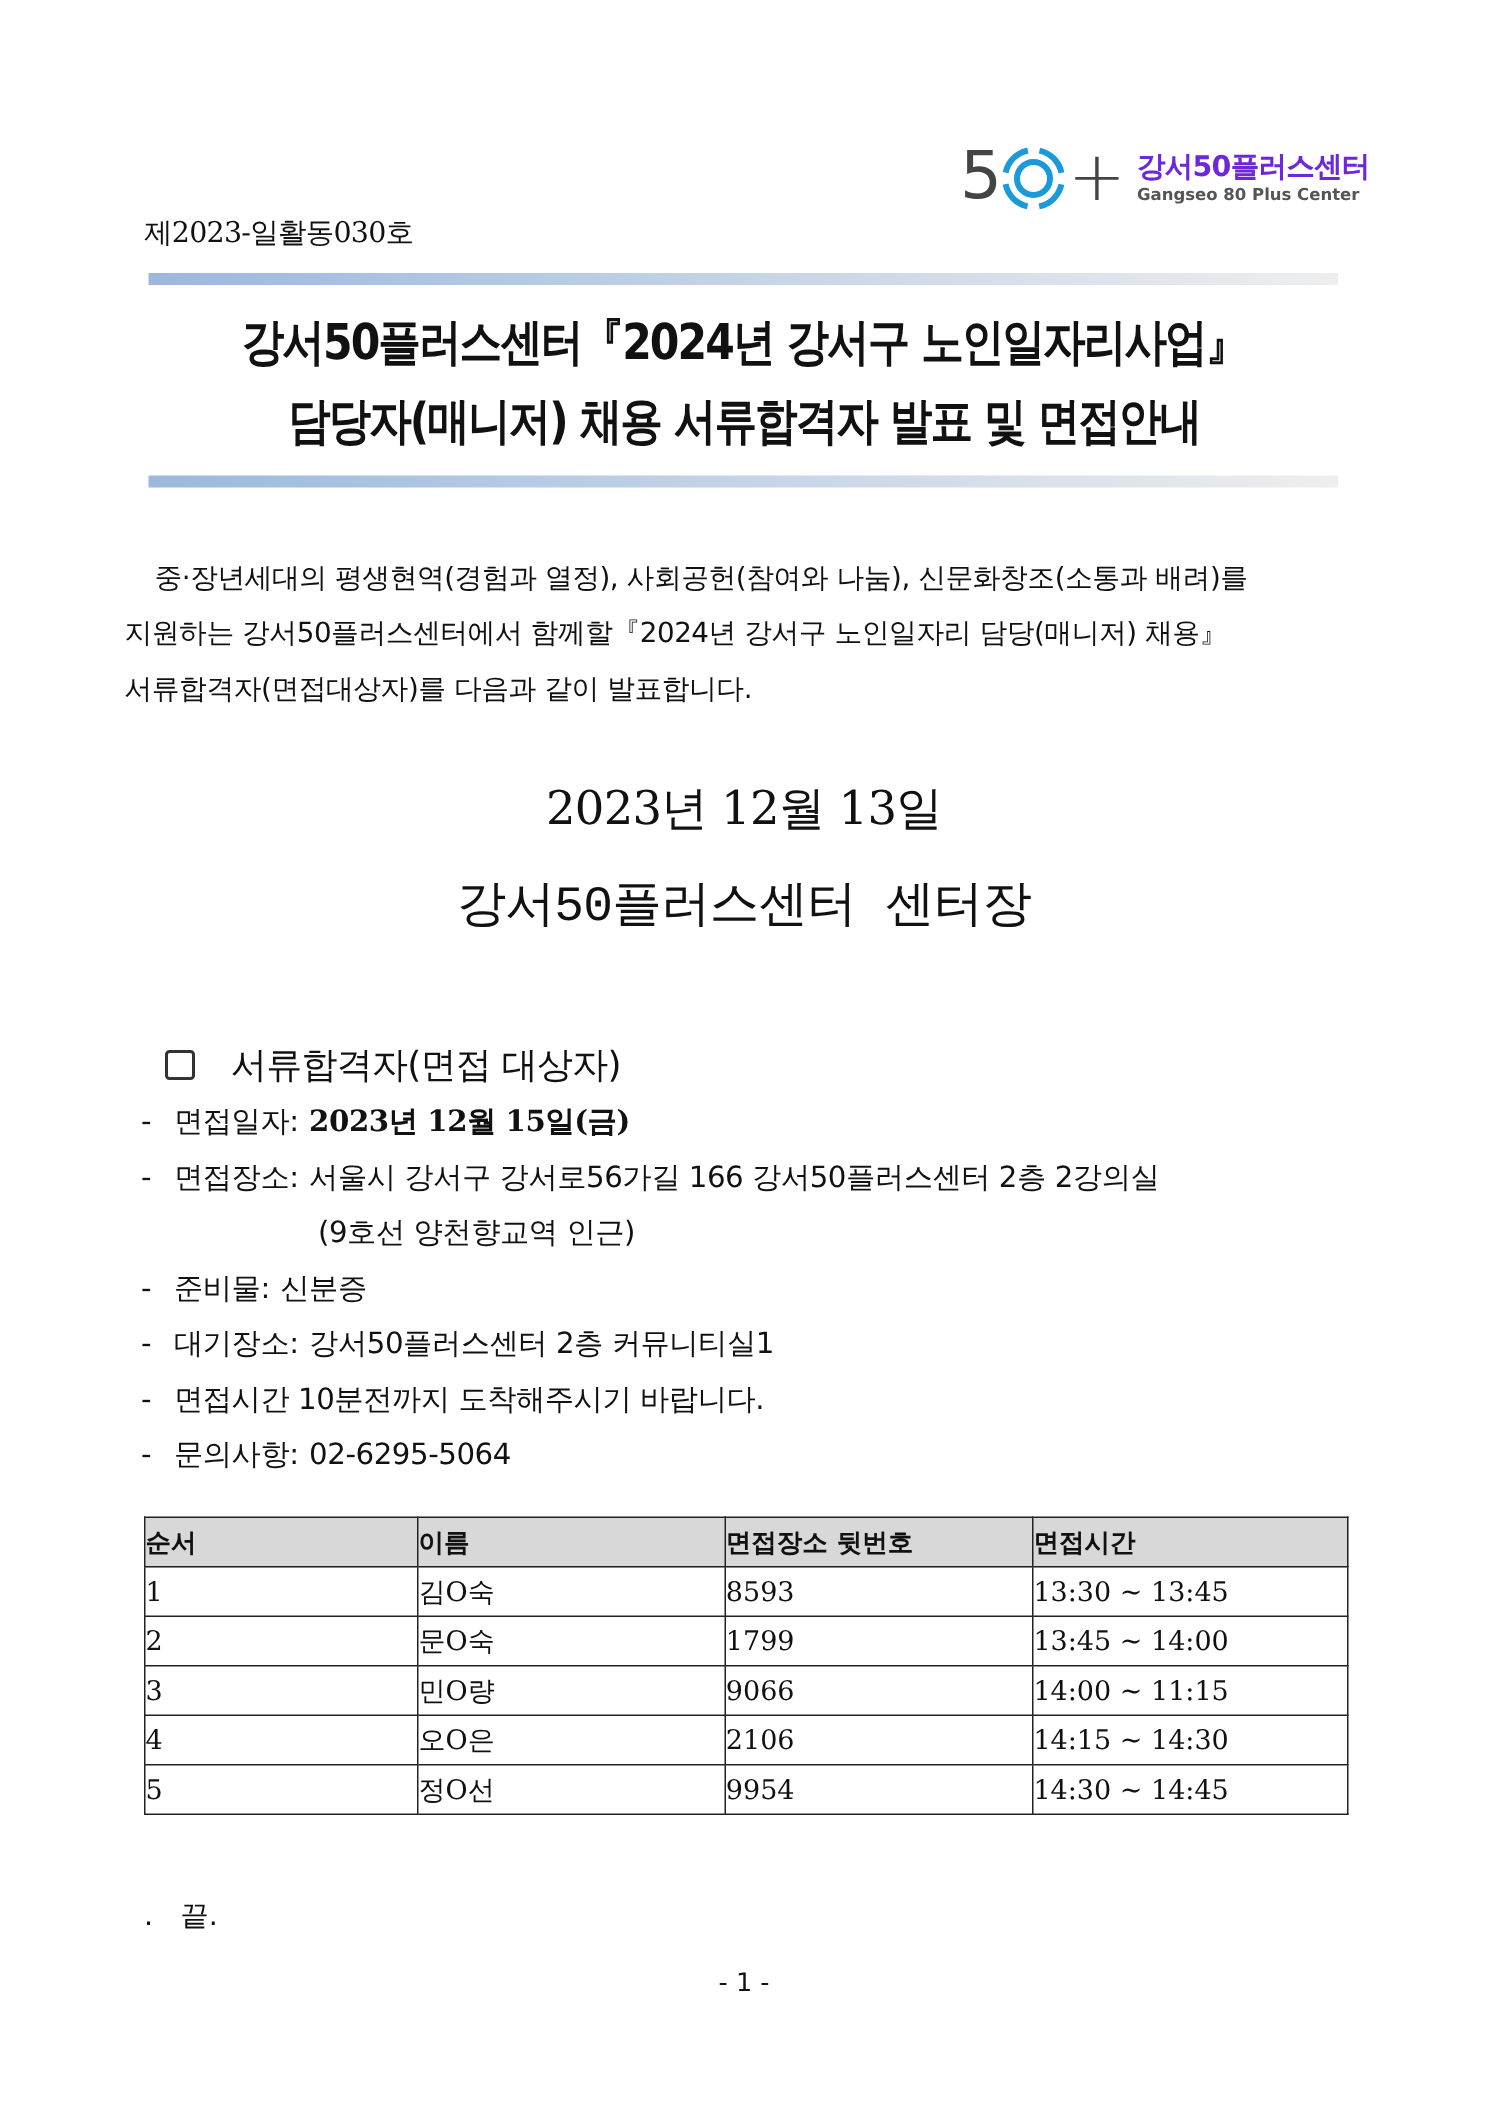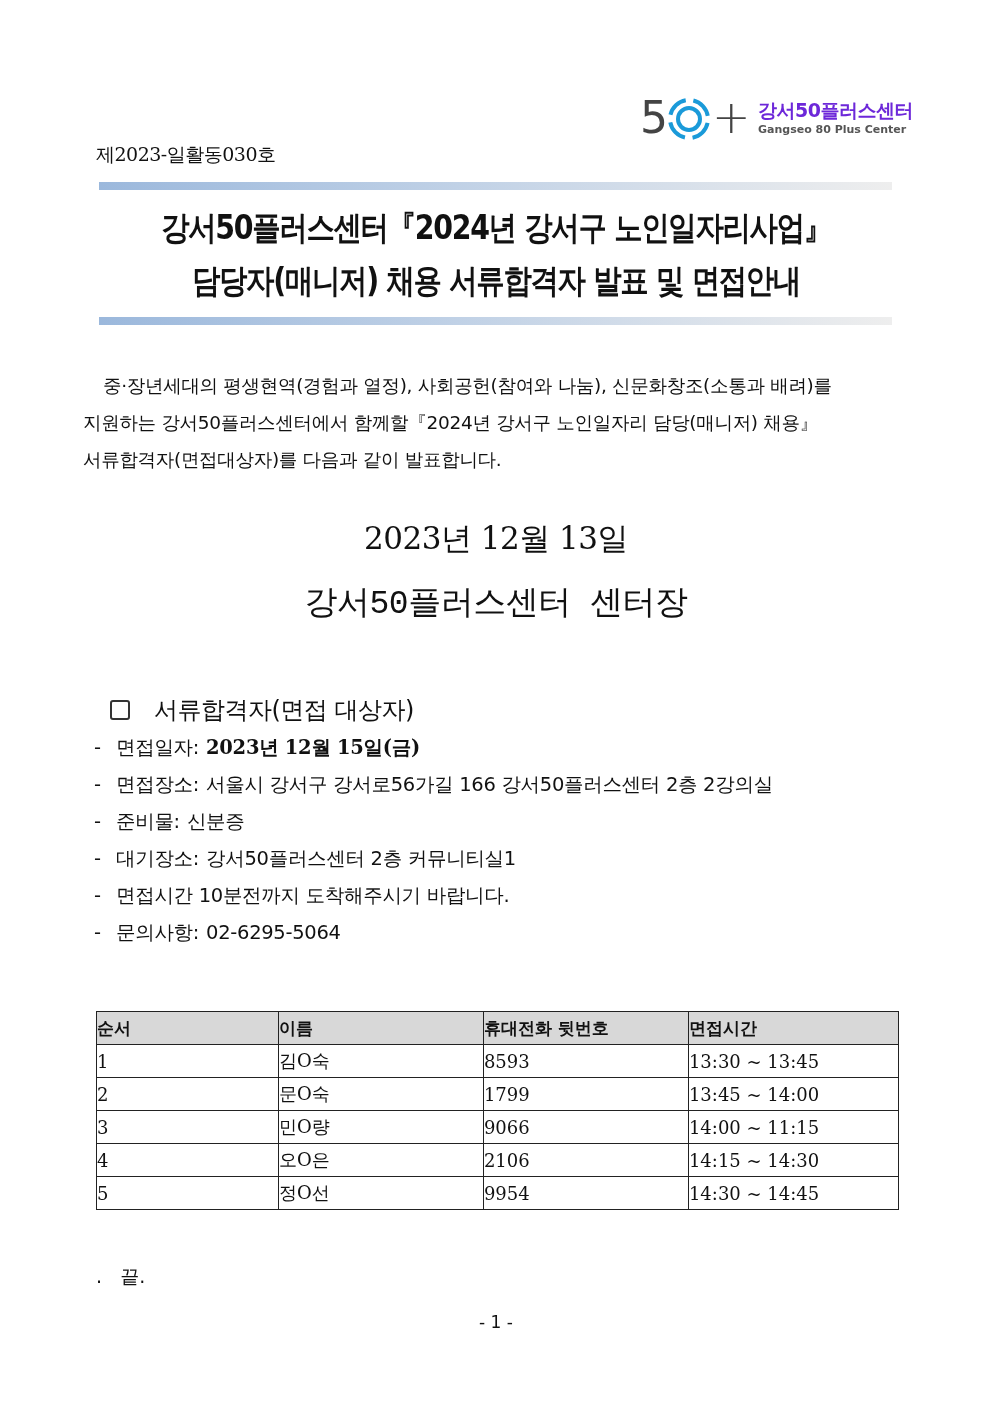--- a/index.html
+++ b/index.html
@@ -99,20 +99,23 @@
   <div class="row">
     <span class="dash">-</span>
     <span class="lbl">면접일자:</span>
     <span class="bold">2023년 12월 15일(금)</span>
   </div>
   <div class="row">
     <span class="dash">-</span>
     <span class="lbl">면접장소:</span>
     <span>서울시 강서구 강서로56가길 166 강서50플러스센터 2층 2강의실</span>
   </div>
+  <div class="row indent">
+    <span>(9호선 양천향교역 인근)</span>
+  </div>
   <div class="row">
     <span class="dash">-</span>
     <span class="lbl">준비물:</span>
     <span>신분증</span>
   </div>
   <div class="row">
     <span class="dash">-</span>
     <span class="lbl">대기장소:</span>
     <span>강서50플러스센터 2층 커뮤니티실1</span>
   </div>
@@ -125,21 +128,21 @@
     <span class="lbl">문의사항:</span>
     <span>02-6295-5064</span>
   </div>
 </div>
 
 <table class="sched">
   <thead>
     <tr>
       <th class="c1">순서</th>
       <th class="c2">이름</th>
-      <th class="c3">휴대전화 뒷번호</th>
+      <th class="c3">면접장소 뒷번호</th>
       <th class="c4">면접시간</th>
     </tr>
   </thead>
   <tbody>
     <tr>
       <td>1</td>
       <td>김O숙</td>
       <td>8593</td>
       <td>13:30 ~ 13:45</td>
     </tr>

